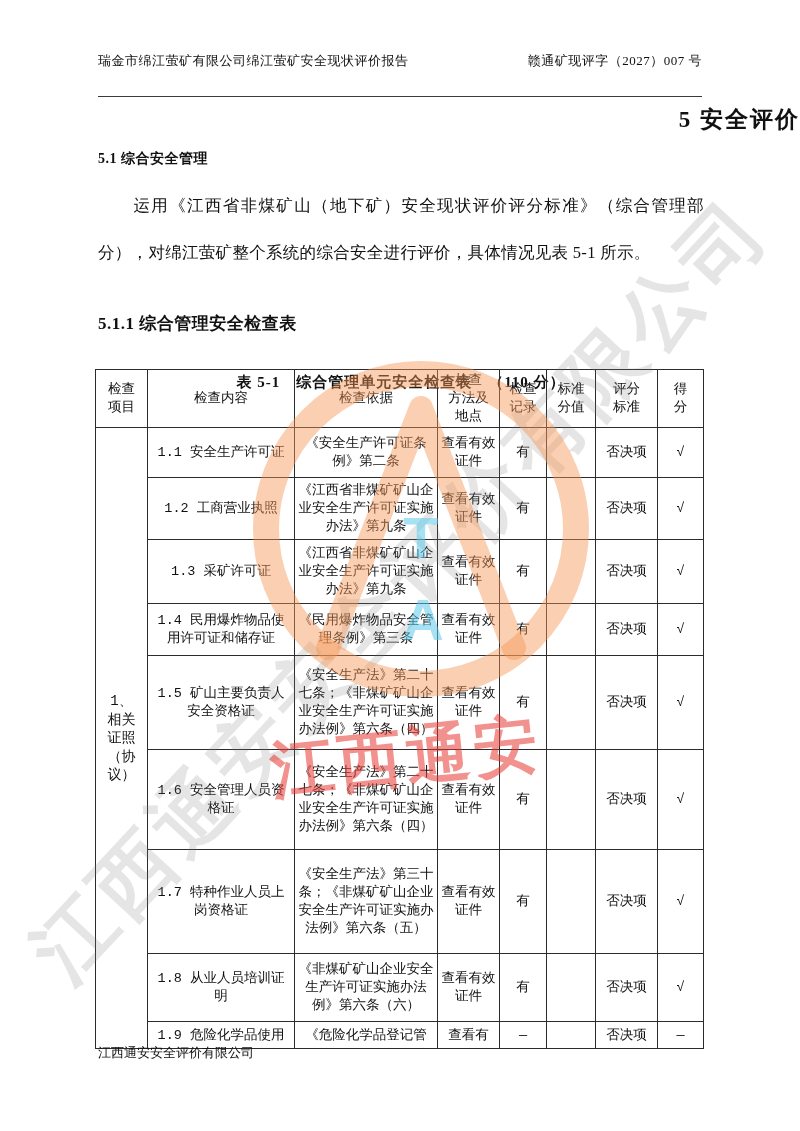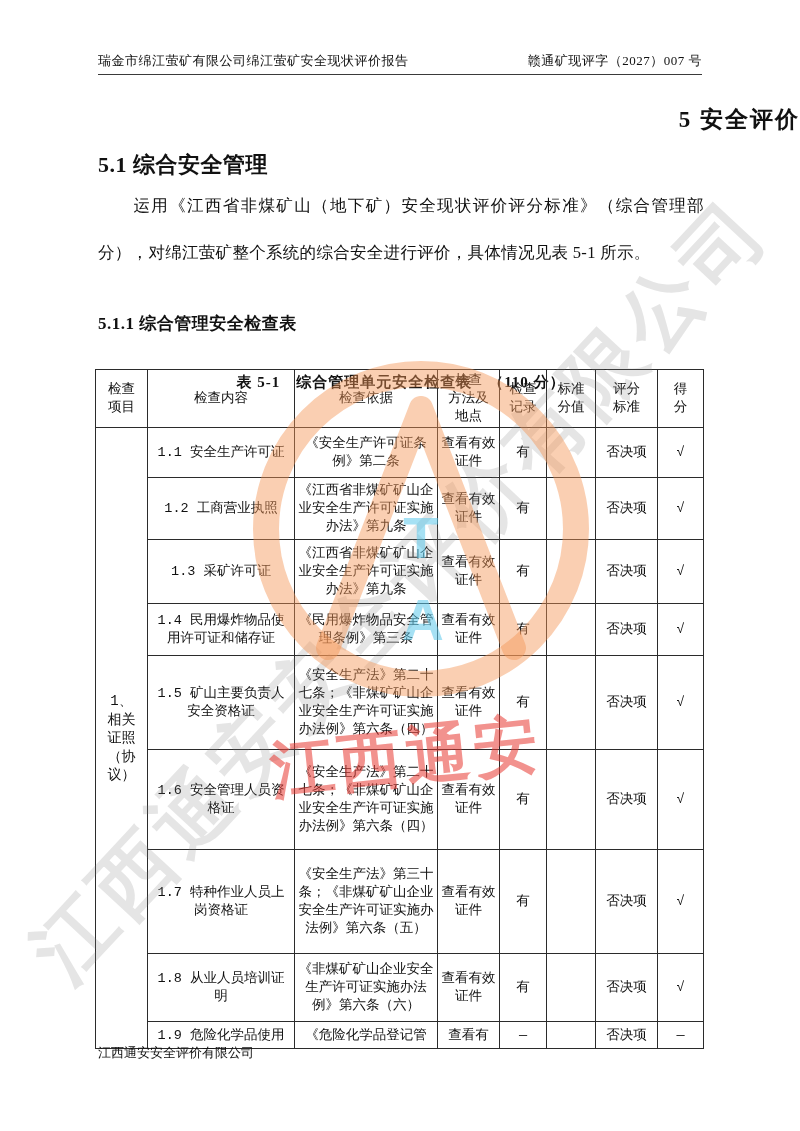--- a/index.html
+++ b/index.html
@@ -11,30 +11,30 @@
     font-family:"Liberation Serif","DejaVu Serif",serif;
     color:#111;
     overflow:hidden;
   }
   .content{position:relative;z-index:1;}
   
   .runhead{
     position:absolute;top:52px;left:98px;right:98px;
     display:flex;justify-content:space-between;align-items:flex-end;
     font-size:13px;letter-spacing:0.5px;
-    border-bottom:1px solid #3a3a3a;padding-bottom:4px;
+    border-bottom:1px solid #3a3a3a;padding-bottom:26px;
   }
   
   .doc-title{
     position:absolute;top:104px;left:0;width:100%;
     text-align:right;font-size:23px;font-weight:bold;letter-spacing:2px;
   }
   .h2{
     position:absolute;top:150px;left:98px;
-    font-size:22px;font-weight:bold;letter-spacing:0.5px;text-align:center;
+    font-size:14px;font-weight:bold;letter-spacing:0.5px;text-align:center;
   }
   .para{
     position:absolute;top:183px;left:98px;width:606px;
     font-size:16.5px;line-height:2.82;text-indent:2.15em;
     text-align:justify;letter-spacing:0.3px;
   }
   .h3{
     position:absolute;top:312px;left:98px;
     font-size:17px;font-weight:bold;letter-spacing:0.5px;
   }

